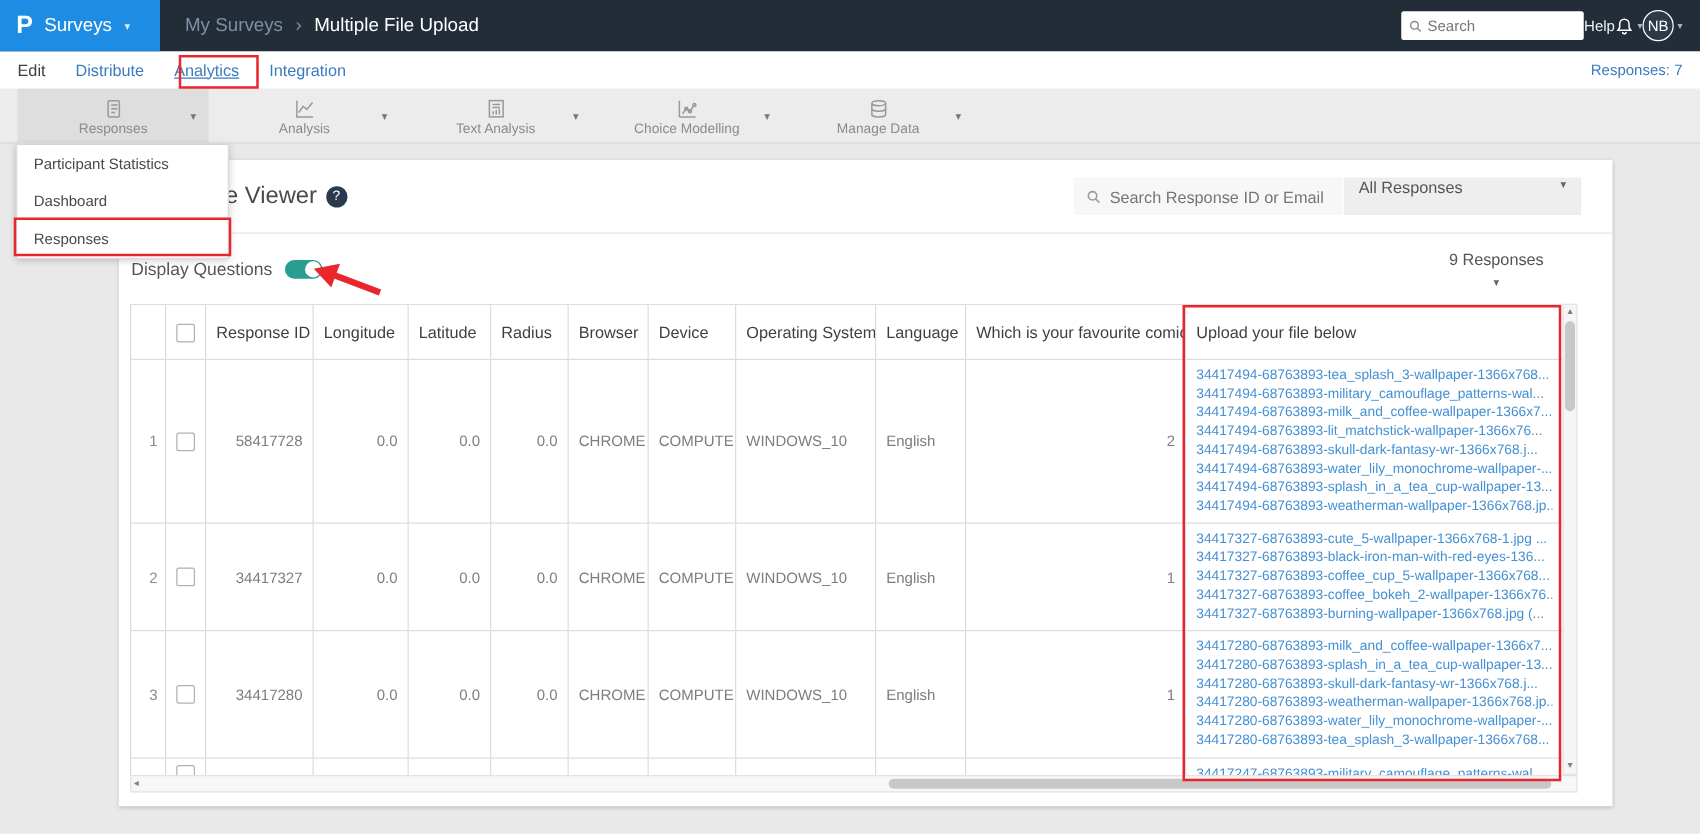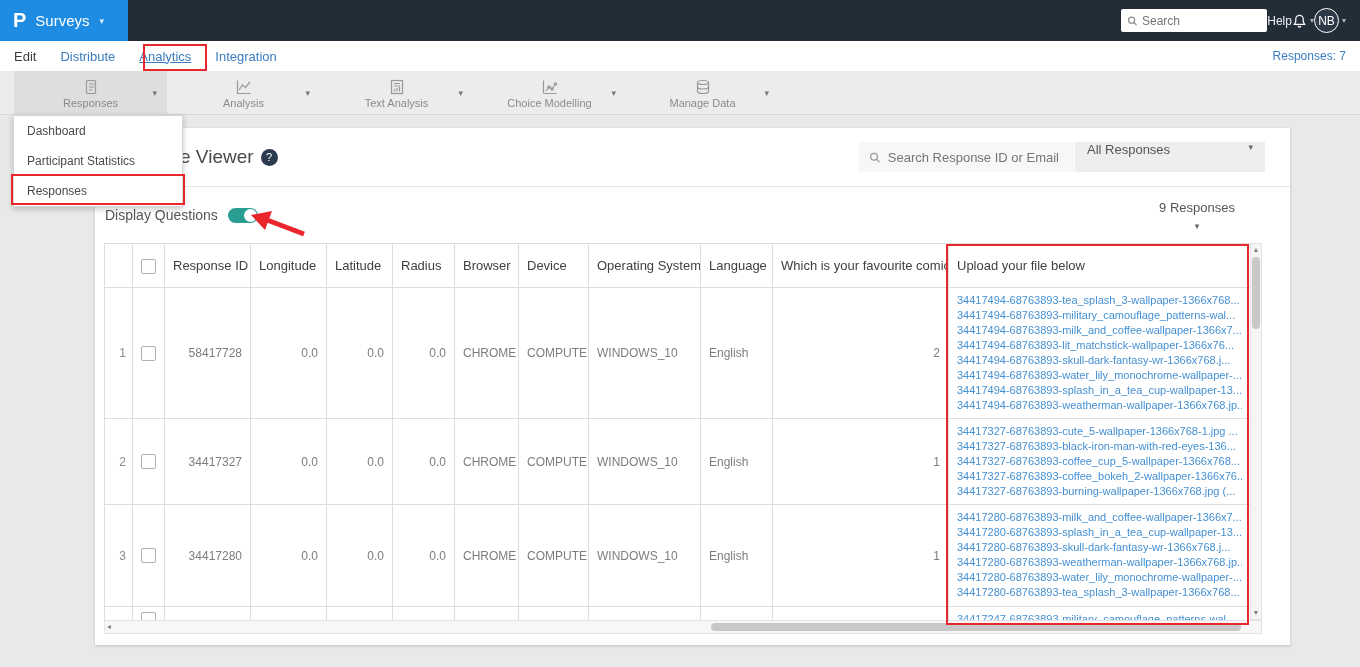--- a/index.html
+++ b/index.html
@@ -95,20 +95,25 @@
 </style>
 </head>
 <body>
 
 <div class="topbar">
   <div class="brand">
     <span class="logo">P</span>
     <span class="brand-label">Surveys</span>
     <span class="brand-caret">▾</span>
   </div>
+  <div class="crumbs">
+    <span class="crumb-parent">My Surveys</span>
+    <span class="crumb-sep">›</span>
+    <span class="crumb-current">Multiple File Upload</span>
+  </div>
   <div class="top-right">
     <div class="top-search">
       <svg width="12" height="12" viewBox="0 0 14 14" fill="none" stroke="#8a8a8a" stroke-width="1.5">
           <circle cx="6" cy="6" r="4"></circle>
           <path d="M9 9l3.5 3.5"></path>
         </svg>
       <input placeholder="Search" style="">
     </div>
     <span class="help-link">Help</span>
     <span class="icon-btn">
@@ -179,22 +184,22 @@
             <path d="M3.5 4.5v9c0 1.1 2.5 2 5.5 2s5.5-.9 5.5-2v-9"></path>
             <path d="M3.5 9c0 1.1 2.5 2 5.5 2s5.5-.9 5.5-2"></path>
           </svg></span>
         <span class="tb-label">Manage Data</span>
         <span class="tb-caret">▾</span>
       </div>
     </div>
 </div>
 
 <div class="menu" id="responses-menu">
+    <div class="menu-item">Participant Statistics</div>
     <div class="menu-item">Dashboard</div>
-    <div class="menu-item">Participant Statistics</div>
     <div class="menu-item">Responses</div>
   </div>
 
 <div class="card">
   <div class="card-head">
     <span class="card-title">Response Viewer</span>
     <span class="help-badge">?</span>
     <div class="head-controls">
       <div class="viewer-search">
         <svg width="13" height="13" viewBox="0 0 14 14" fill="none" stroke="#9a9a9a" stroke-width="1.5">

